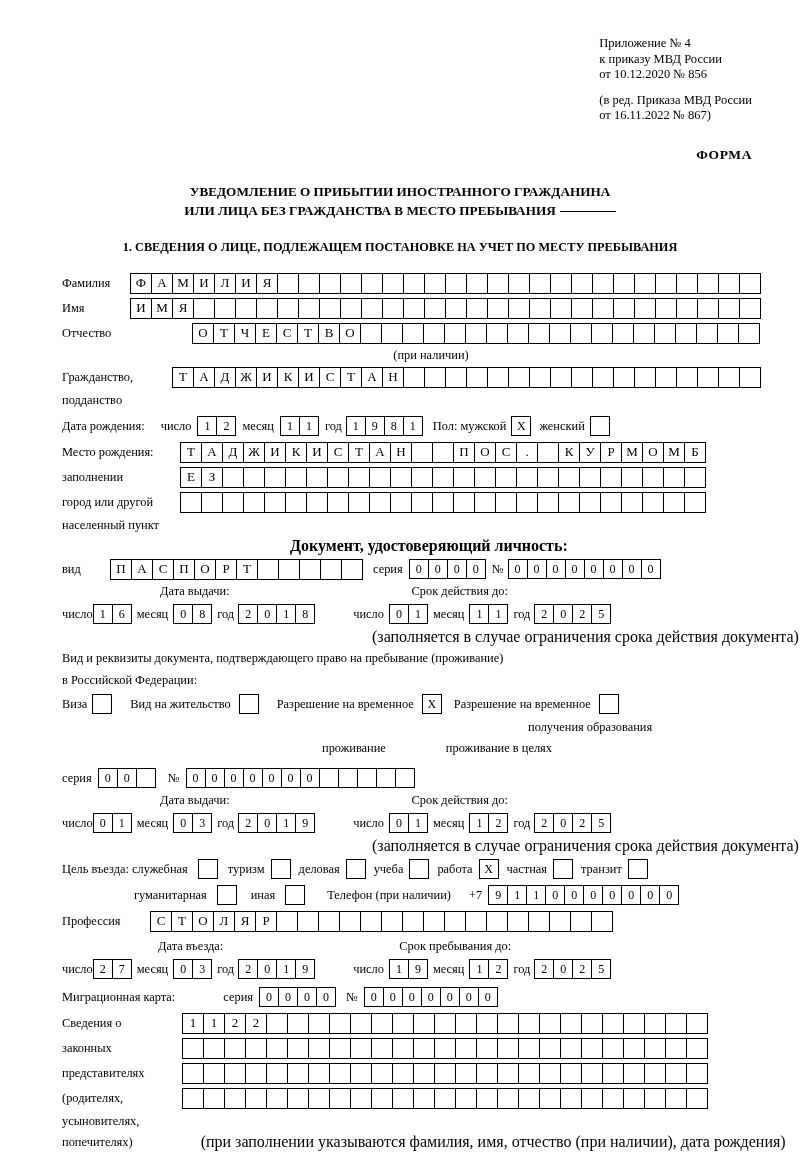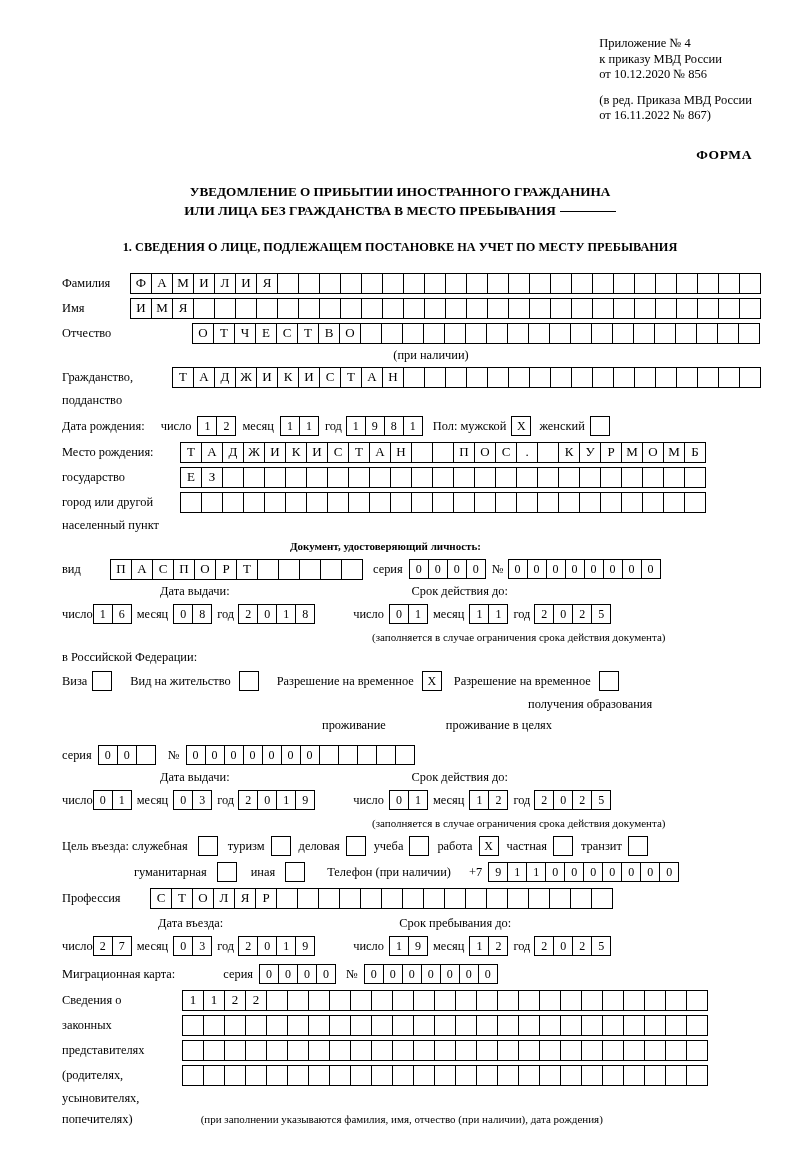--- a/index.html
+++ b/index.html
@@ -43,21 +43,21 @@
   .lbl { white-space: nowrap; }
   .cells { display:flex; }
   .c {
     width: 22px; height: 21px; border:1px solid #000; margin-left:-1px;
     display:flex; align-items:center; justify-content:center;
     font-size: 13px; font-family:"Liberation Serif", serif;
   }
   .c:first-child { margin-left: 0; }
   .cells.sm .c { width: 20px; height: 20px; font-size: 12px; }
   .cb { width: 20px; height: 20px; border:1px solid #000; display:inline-flex; align-items:center; justify-content:center; font-size:12px; }
-  .small { font-size: 11px; }
+  .small { font-size: 16px; }
   .bold { font-weight: bold; }
 </style>
 </head>
 <body>
 
 <div class="page">
 
   <div class="hdr">
     <div>Приложение № 4</div>
     <div>к приказу МВД России</div>
@@ -271,21 +271,21 @@
           <span class="c">К</span>
           <span class="c">У</span>
           <span class="c">Р</span>
           <span class="c">М</span>
           <span class="c">О</span>
           <span class="c">М</span>
           <span class="c">Б</span>
         </span>
     </div>
     <div class="row">
-      <span class="lbl" style="width:118px; margin-left:62px;">государство</span>
+      <span class="lbl" style="width:118px; margin-left:62px;">заполнении</span>
       <span class="cells" id="bp2">
           <span class="c">Е</span>
           <span class="c">З</span>
           <span class="c"></span>
           <span class="c"></span>
           <span class="c"></span>
           <span class="c"></span>
           <span class="c"></span>
           <span class="c"></span>
           <span class="c"></span>
@@ -417,20 +417,23 @@
           <span class="c">2</span>
           <span class="c">0</span>
           <span class="c">2</span>
           <span class="c">5</span>
         </span>
     </div>
     <div class="row" style="height:17px;">
       <span class="lbl small" style="margin-left:372px;">(заполняется в случае ограничения срока действия документа)</span>
     </div>
 
+    <div class="row" style="height:19px; margin-top:4px;">
+      <span class="lbl" style="margin-left:62px;">Вид и реквизиты документа, подтверждающего право на пребывание (проживание)</span>
+    </div>
     <div class="row" style="height:19px;">
       <span class="lbl" style="margin-left:62px;">в Российской Федерации:</span>
     </div>
 
     <div class="row" style="margin-top:2px;">
       <span class="lbl" style="margin-left:62px;">Виза</span>
       <span class="cb" style="margin-left:5px;"></span>
       <span class="lbl" style="margin-left:18px;">Вид на жительство</span>
       <span class="cb" style="margin-left:8px;"></span>
       <span class="lbl" style="margin-left:18px;">Разрешение на временное</span>

